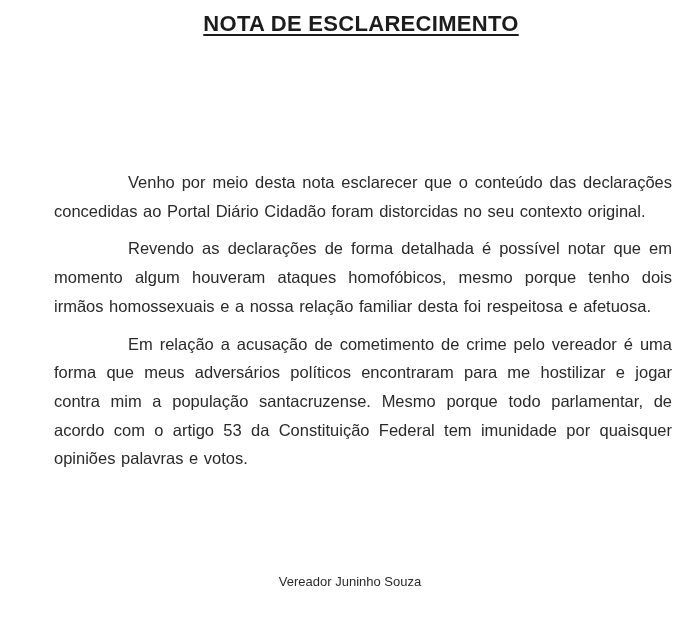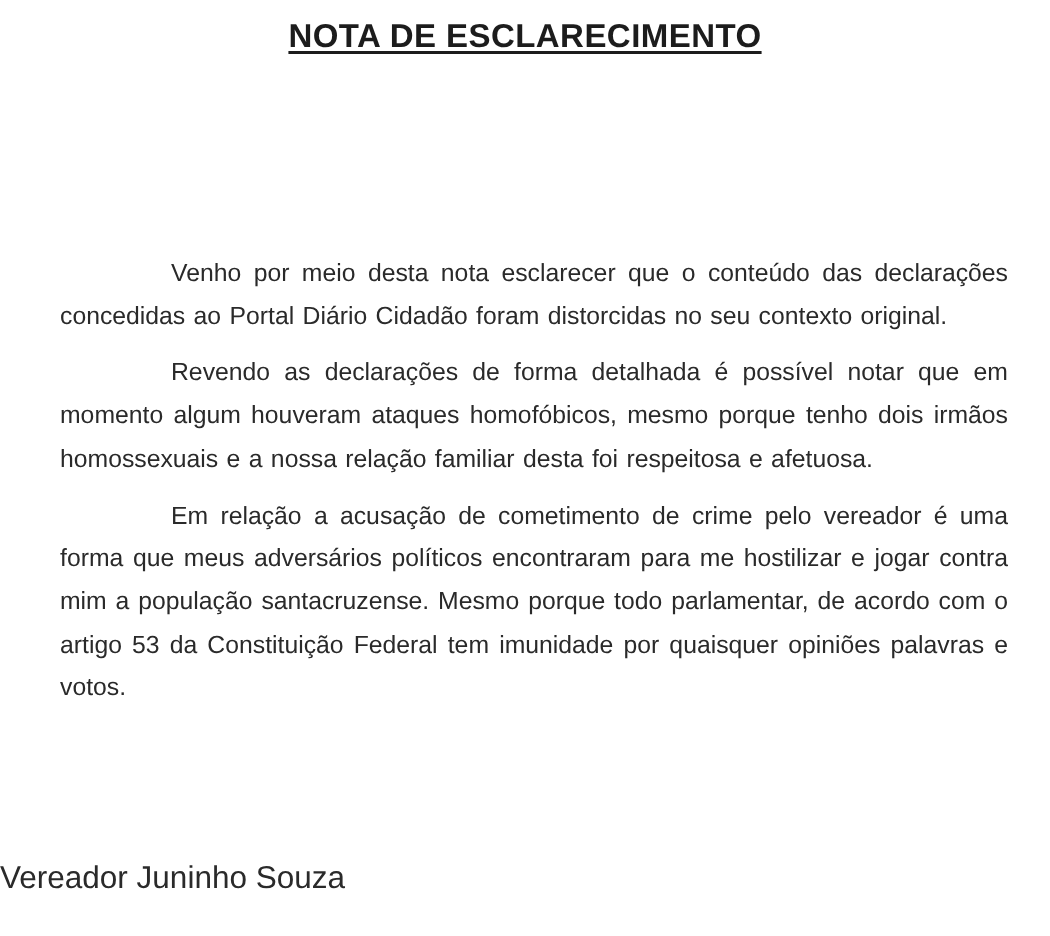--- a/index.html
+++ b/index.html
@@ -9,52 +9,53 @@
   }
   .page {
     position: relative;
     width: 700px;
     height: 624px;
     background: #ffffff;
     font-family: "Liberation Sans", "DejaVu Sans", sans-serif;
     color: #2a2a2a;
     overflow: hidden;
     box-sizing: border-box;
+    padding-left: 22px;
   }
   .doc-title {
     margin: 0;
     padding-top: 11px;
     text-align: center;
     font-size: 22px;
     font-weight: bold;
     letter-spacing: 0.3px;
     color: #1c1c1c;
     text-decoration: underline;
     text-underline-offset: 3px;
     text-decoration-thickness: 2px;
   }
   .content {
     margin: 131px 28px 0 28px;
   }
   .content p {
-    margin: 0 0 9px 12px;
+    margin: 0 0 9px 4px;
     font-size: 16.5px;
     line-height: 28.7px;
     text-align: justify;
     text-indent: 74px;
     word-spacing: 1px;
     color: #2a2a2a;
   }
   .signature {
     position: absolute;
     top: 574px;
     left: 0;
     width: 100%;
-    text-align: left;
-    font-size: 21px;
+    text-align: center;
+    font-size: 13px;
     color: #2a2a2a;
   }
 </style>
 </head>
 <body>
 
 <div class="page">
 
   <h1 class="doc-title">NOTA DE ESCLARECIMENTO</h1>
 

